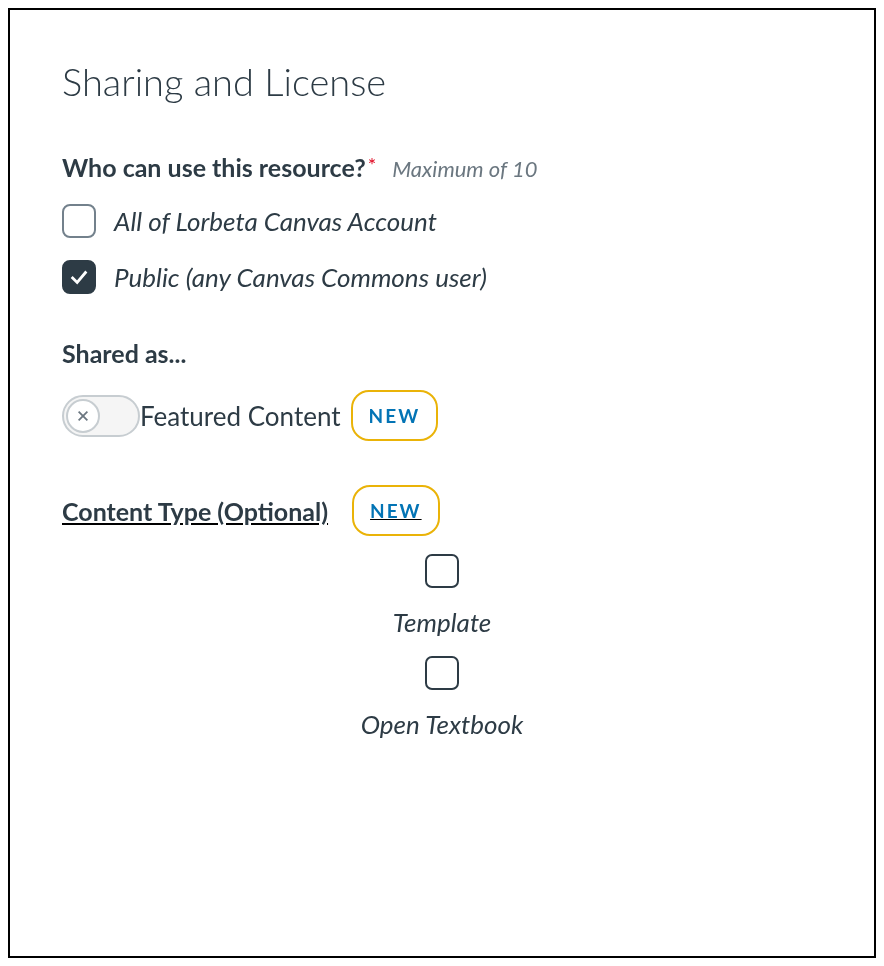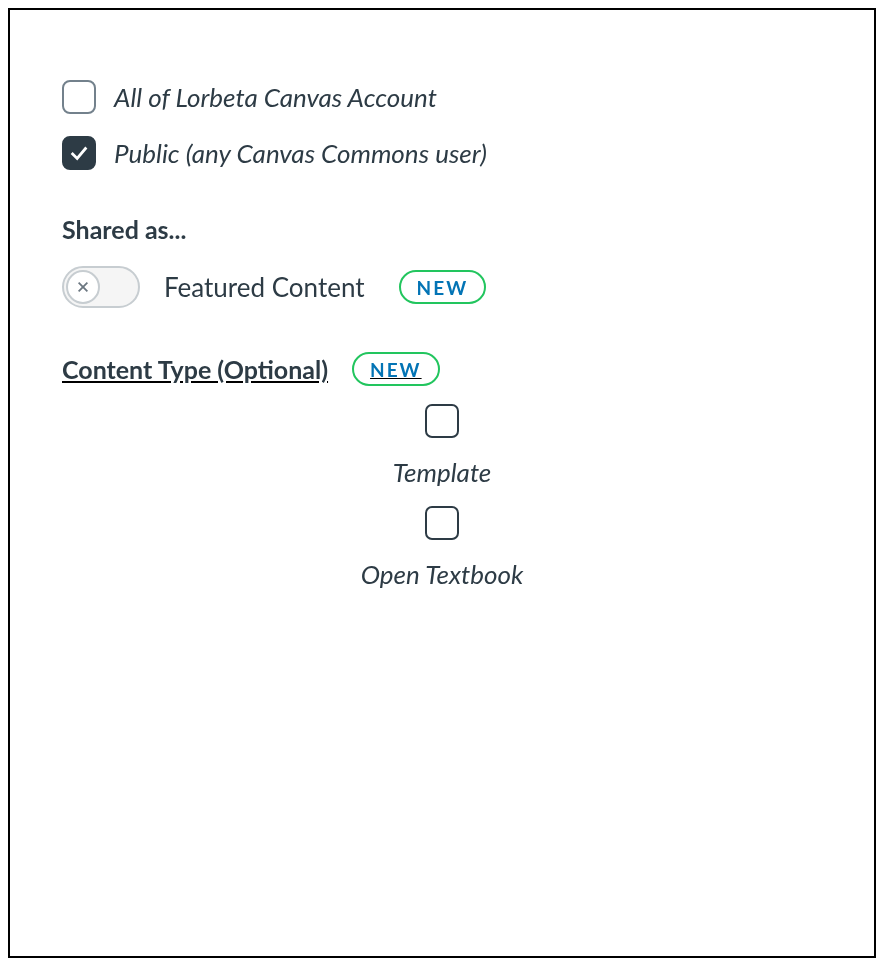--- a/index.html
+++ b/index.html
@@ -88,21 +88,20 @@
       display: inline-flex;
       align-items: center;
       justify-content: center;
       flex-shrink: 0;
       cursor: pointer;
       background: #fff;
     }
     .toggle-row {
       display: flex;
       align-items: center;
-      gap: 24px;
       margin-top: 22px;
     }
     .toggle {
       width: 78px;
       height: 42px;
       border-radius: 22px;
       background: #F5F5F5;
       border: 2px solid #C7CDD1;
       position: relative;
       cursor: pointer;
@@ -127,29 +126,29 @@
       stroke-width: 2;
     }
     .toggle-label {
       font-size: 26px;
       color: #2D3B45;
     }
     .badge-new {
       display: inline-flex;
       align-items: center;
       justify-content: center;
-      border: 2px solid #22c55e;
+      border: 2px solid #eab308;
       color: #0374B5;
       font-weight: 700;
       letter-spacing: 2px;
       font-size: 19px;
       border-radius: 18px;
       padding: 3px 16px;
       margin-left: 10px;
-      height: 34px;
+      height: 51px;
     }
     .section-header-row {
       display: flex;
       align-items: center;
       gap: 14px;
       text-decoration: underline;
     }
     .license-row {
       display: flex;
       align-items: baseline;
@@ -188,22 +187,27 @@
       margin-top: 18px;
       margin-bottom: 16px;
       flex-direction: column;
     }
   </style>
 </head>
 <body>
 
 <div class="panel">
 
+  <h1 class="page-title">Sharing and License</h1>
 
   <div class="field-group">
+    <div>
+      <span class="section-label">Who can use this resource?</span><span class="required-star">*</span>
+      <span class="hint">Maximum of 10</span>
+    </div>
 
     <div class="checkbox-row">
       <span class="chk"></span>
       <span class="chk-label">All of Lorbeta Canvas Account</span>
     </div>
 
     <div class="checkbox-row">
       <span class="chk checked">
         <svg viewBox="0 0 24 24">
             <polyline points="4 12 10 18 20 6"></polyline>

